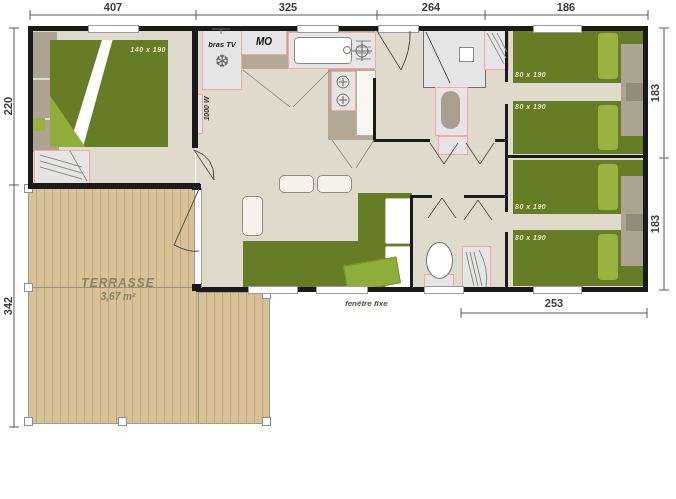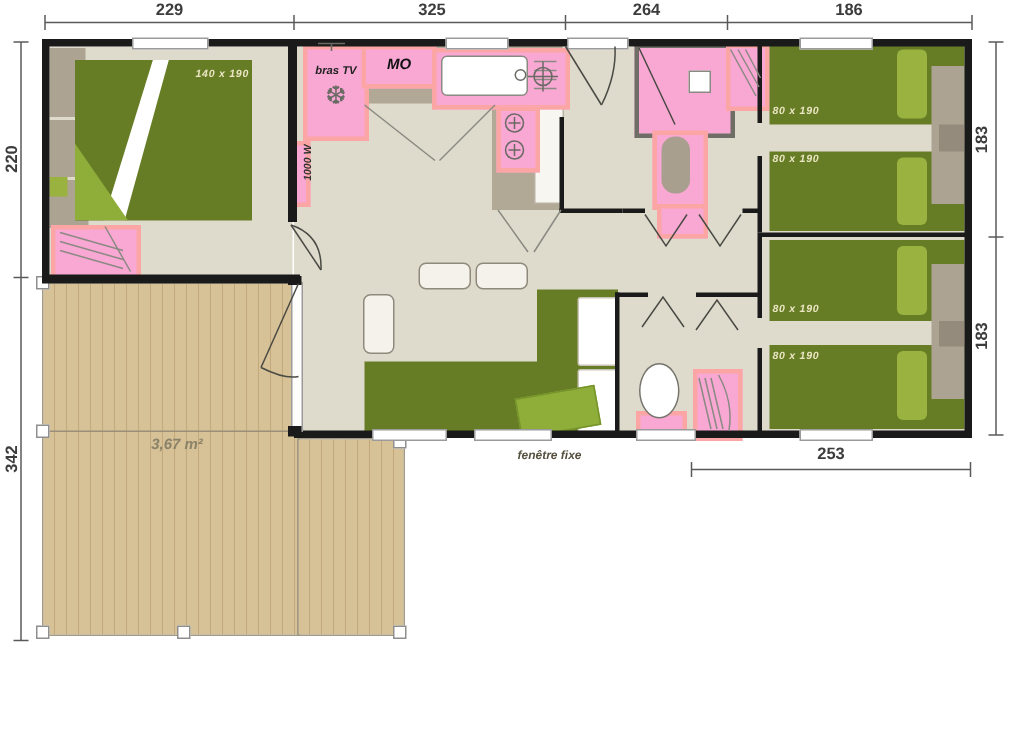--- a/index.html
+++ b/index.html
@@ -11,21 +11,21 @@
   .post{width:7px;height:7px;background:#fff;border:1px solid #8f8f8f;}
   
   .wall{background:#1a1a1a;}
   .win{background:#fff;border:1px solid #9b9b9b;}
   .bay{background:#fdfdfb;border:1px solid #9b9b9b;}
   
   .bed{background:#667d26;}
   .pillow{background:#9ab23f;border-radius:4px;}
   .taupe{background:#aca393;}
   .nstand{background:#948b7c;}
-  .whitebox{background:#f9a8d4;border:3px solid #fca5a5;}
+  .whitebox{background:#e5e5e5;border:1px solid #fca5a5;}
   .cushion{background:#ffffff;border:1px solid #c9c4b6;border-radius:2px;}
   .table{background:#b3a795;border:1px solid #8e8272;}
   .chair{background:#f4f2ea;border:1px solid #8f8a7c;border-radius:5px;}
   .counter{background:#b2a896;}
   .throw{background:#8fae39;border:1px solid #75942c;}
   
   .dim{font-weight:bold;font-size:11px;color:#3c3c3c;text-align:center;}
   .vdim{transform:rotate(-90deg);transform-origin:center;}
   .bedlbl{font-weight:bold;font-style:italic;font-size:7px;color:#ece6c4;letter-spacing:.5px;white-space:nowrap;}
   .roomlbl{font-weight:bold;font-style:italic;color:#8a8269;text-align:center;white-space:nowrap;}
@@ -225,26 +225,27 @@
 
       <circle cx="362" cy="51" r="6"></circle>
         <line x1="352" y1="51" x2="372" y2="51"></line>
         <line x1="362" y1="41" x2="362" y2="61"></line>
 
       <line x1="212" y1="29" x2="230" y2="29"></line>
         <line x1="221" y1="29" x2="221" y2="34"></line>
     </g>
   </svg>
 
-  <div class="abs dim" style="left:83px;top:1px;width:60px;">229</div>
+  <div class="abs dim" style="left:83px;top:1px;width:60px;">407</div>
   <div class="abs dim" style="left:258px;top:1px;width:60px;">325</div>
   <div class="abs dim" style="left:401px;top:1px;width:60px;">264</div>
   <div class="abs dim" style="left:536px;top:1px;width:60px;">186</div>
   <div class="abs dim vdim" style="left:-22px;top:100px;width:60px;">220</div>
   <div class="abs dim vdim" style="left:-22px;top:300px;width:60px;">342</div>
   <div class="abs dim vdim" style="left:625px;top:87px;width:60px;">183</div>
   <div class="abs dim vdim" style="left:625px;top:218px;width:60px;">183</div>
   <div class="abs dim" style="left:524px;top:297px;width:60px;">253</div>
 
+  <div class="abs roomlbl" style="left:58px;top:276px;width:120px;font-size:12px;letter-spacing:1px;">TERRASSE</div>
   <div class="abs roomlbl" style="left:58px;top:291px;width:120px;font-size:10px;">3,67 m²</div>
   <div class="abs smalllbl" style="left:316px;top:299px;font-size:8px;padding-left:29px;">fenêtre fixe</div>
 
 </div>
 
 </body></html>

